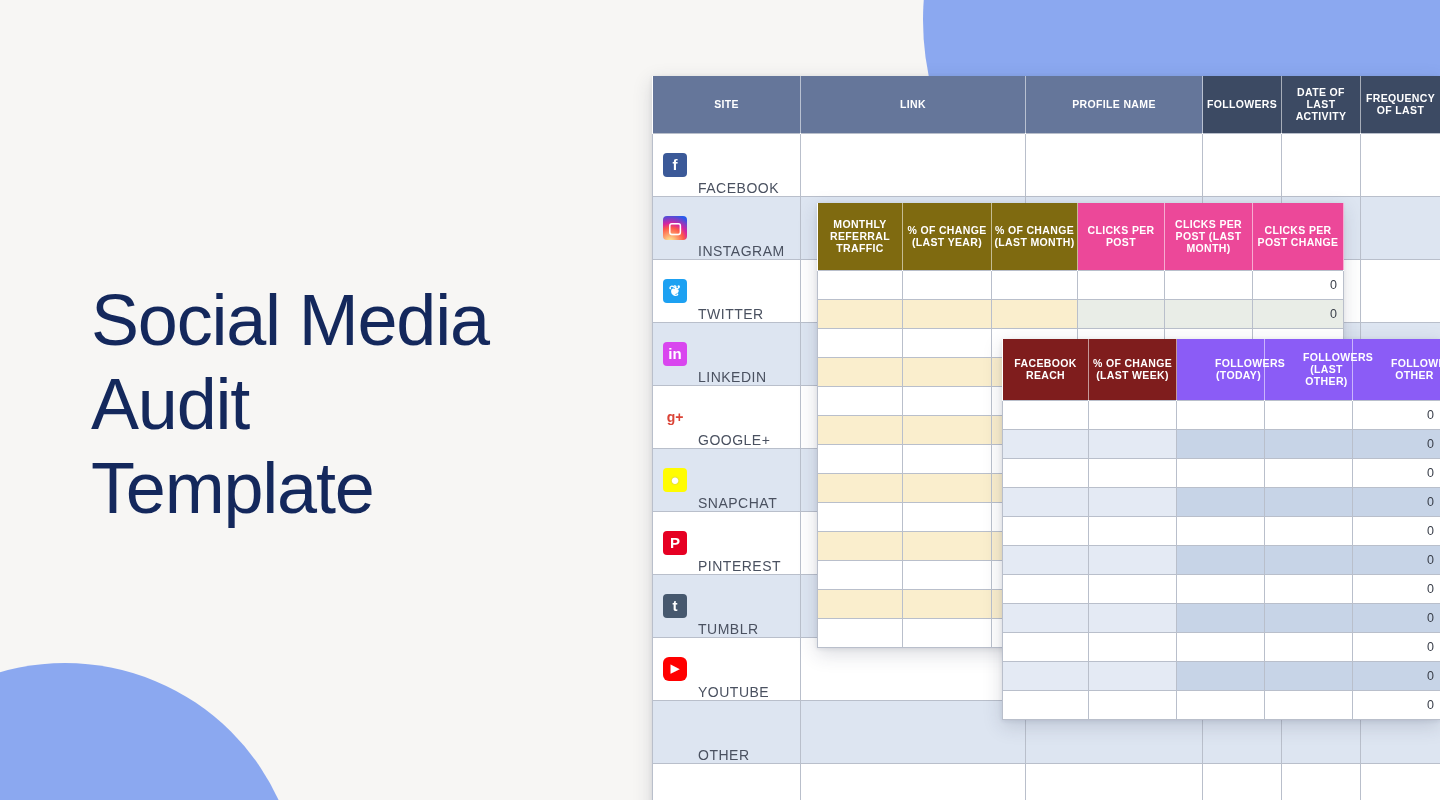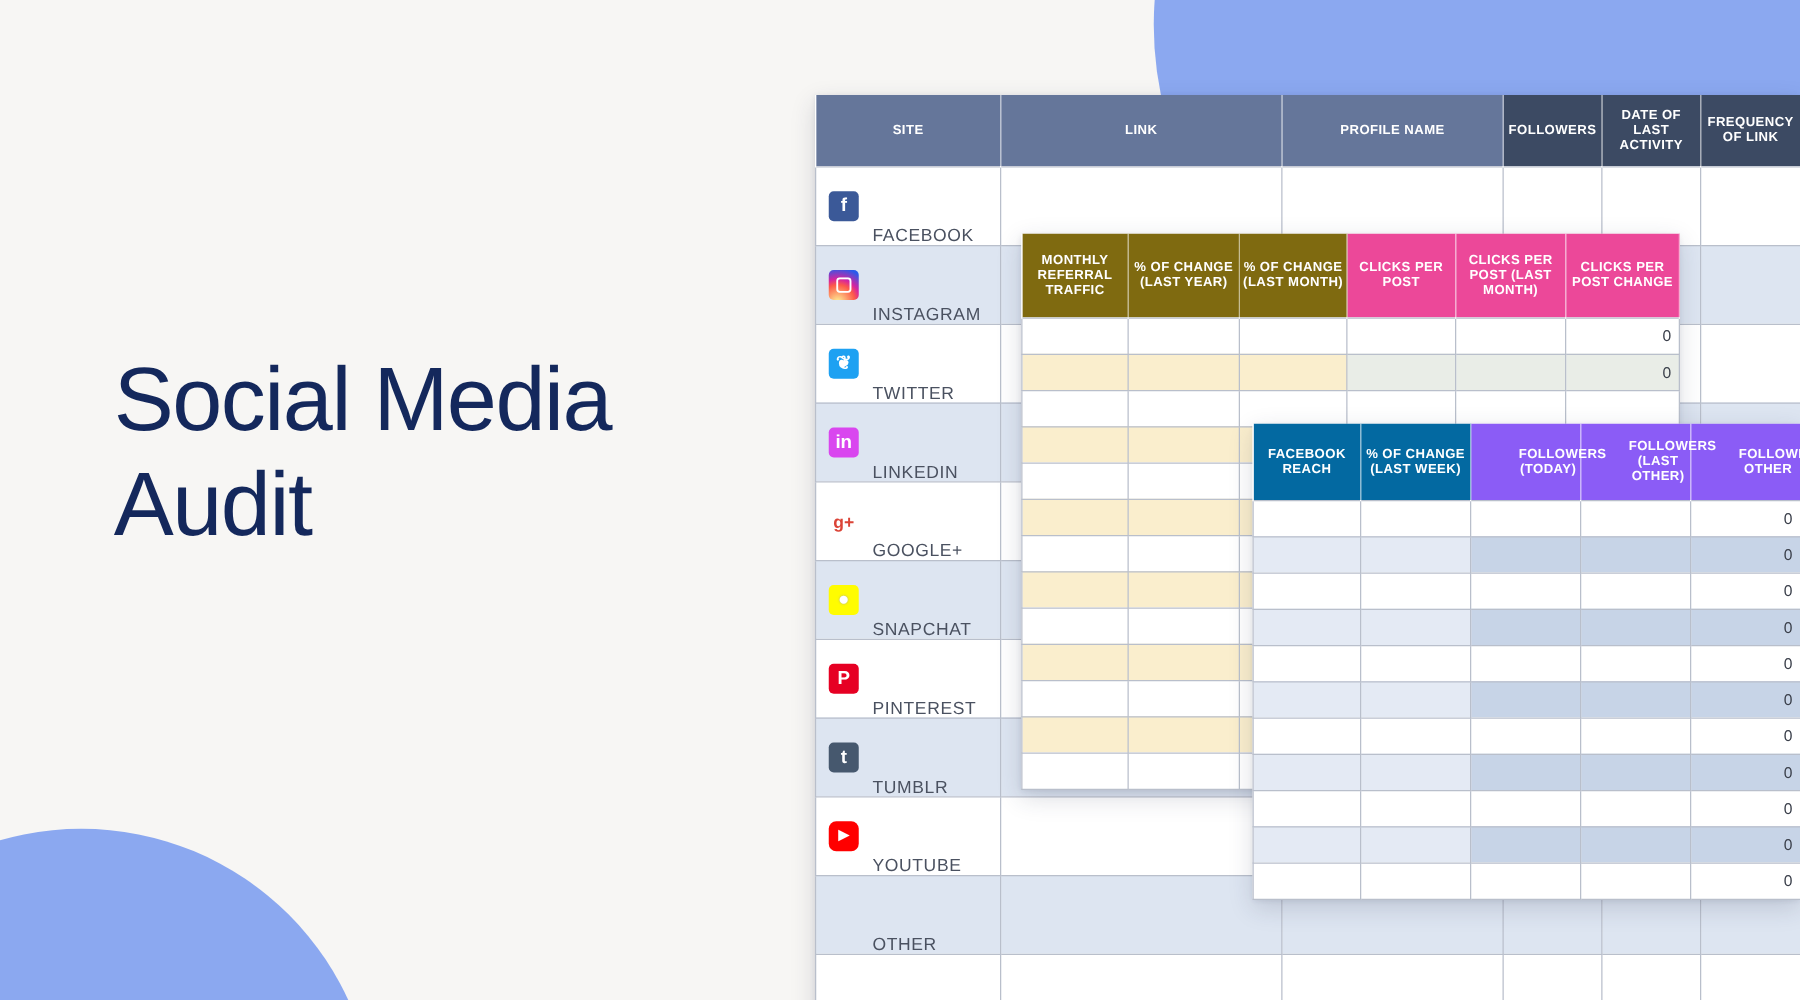--- a/index.html
+++ b/index.html
@@ -108,74 +108,75 @@
     width: 24px; height: 24px;
     border-radius: 4px;
     flex: 0 0 24px;
     display: flex; align-items: center; justify-content: center;
     color: #fff; font-weight: bold; font-size: 15px;
     line-height: 1;
   }
   .site-ico.blank { background: transparent; }
 
   
-  #sheet-referral { left: 817px; top: 187px; width: 526px; }
+  #sheet-referral { left: 817px; top: 203px; width: 526px; }
   #sheet-referral thead th { height: 67px; }
   #sheet-referral thead th.gold { background: #7f6a10; }
   #sheet-referral thead th.olive { background: #ec4899; }
   #sheet-referral tbody tr:nth-child(even) td.gold { background: #faeecd; }
   #sheet-referral tbody tr:nth-child(even) td.olive { background: #e9ede7; }
   #sheet-referral tbody tr td { background: #ffffff; }
   #sheet-referral tbody tr:nth-child(even) td { background: #faeecd; }
   #sheet-referral tbody tr:nth-child(even) td.olive { background: #e9ede7; }
   .numcell { text-align: right; }
 
   
   #sheet-followers { left: 1002px; top: 339px; width: 438px; }
   #sheet-followers thead th { height: 61px; }
-  #sheet-followers thead th.mid { background: #0369a1; }
+  #sheet-followers thead th.mid { background: #7f1d1d; }
   #sheet-followers thead th.navy { background: #8b5cf6; padding-left: 38px; }
   #sheet-followers tbody tr:nth-child(even) td.lite { background: #e4eaf4; }
   #sheet-followers tbody tr:nth-child(even) td.deep { background: #c7d4e7; }
   #sheet-followers tbody tr td { background: #ffffff; }
 </style>
 </head>
 <body>
 
 <div id="bg-layer">
   <div class="blob-topright-sq"></div>
   <div class="blob-topright"></div>
   <div class="blob-bottomleft"></div>
 </div>
 
 <div id="title-block">
   <h1>
     <span>Social Media</span><br>
     <span>Audit</span><br>
+    <span>Template</span>
   </h1>
 </div>
 
 <div class="sheet" id="sheet-sites">
   <table>
     <colgroup>
       <col style="width:148px">
         <col style="width:225px">
         <col style="width:177px">
       <col style="width:79px">
         <col style="width:79px">
         <col style="width:80px">
     </colgroup>
     <thead>
       <tr id="sites-head">
           <th class="">SITE</th>
           <th class="">LINK</th>
           <th class="">PROFILE NAME</th>
           <th class="dark">FOLLOWERS</th>
           <th class="dark">DATE OF LAST ACTIVITY</th>
-          <th class="dark">FREQUENCY OF LINK</th>
+          <th class="dark">FREQUENCY OF LAST</th>
         </tr>
     </thead>
     <tbody id="sites-body">
         <tr>
           <td>
             <div class="site-cell">
               <span class="site-ico" style="background: rgb(59, 89, 152);">f</span>
               <span class="site-name">FACEBOOK</span>
             </div>
           </td>

